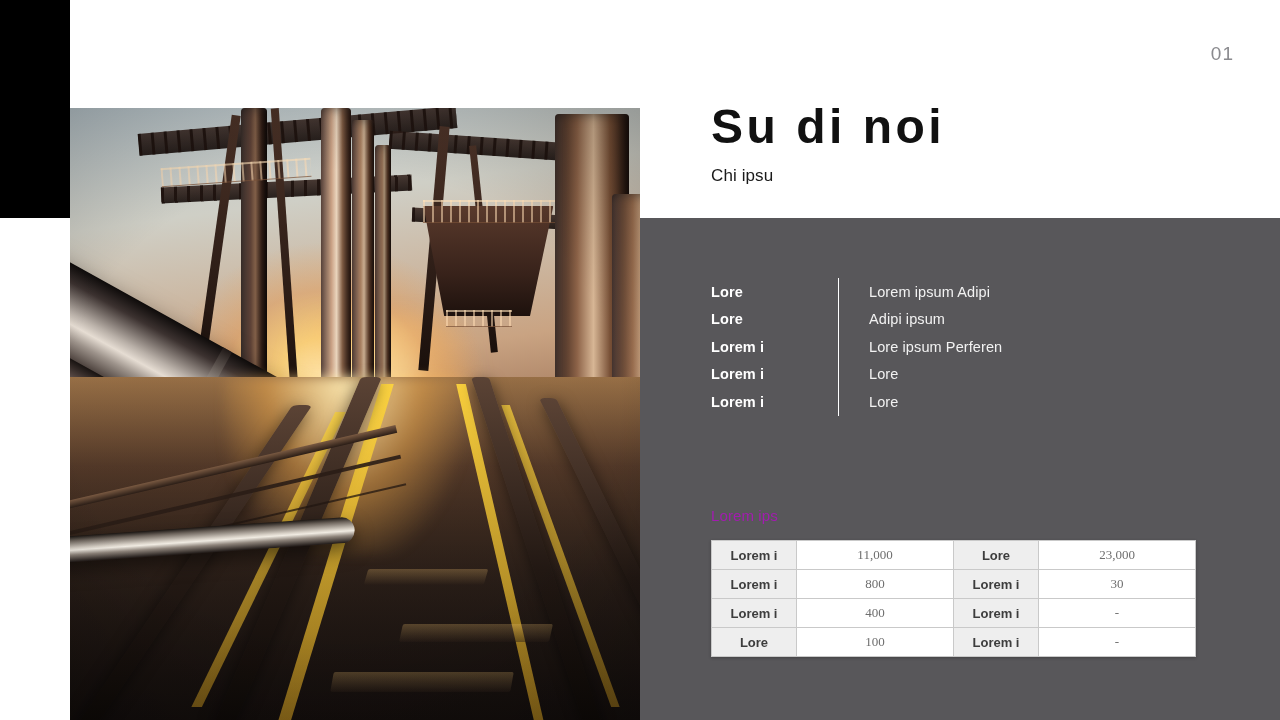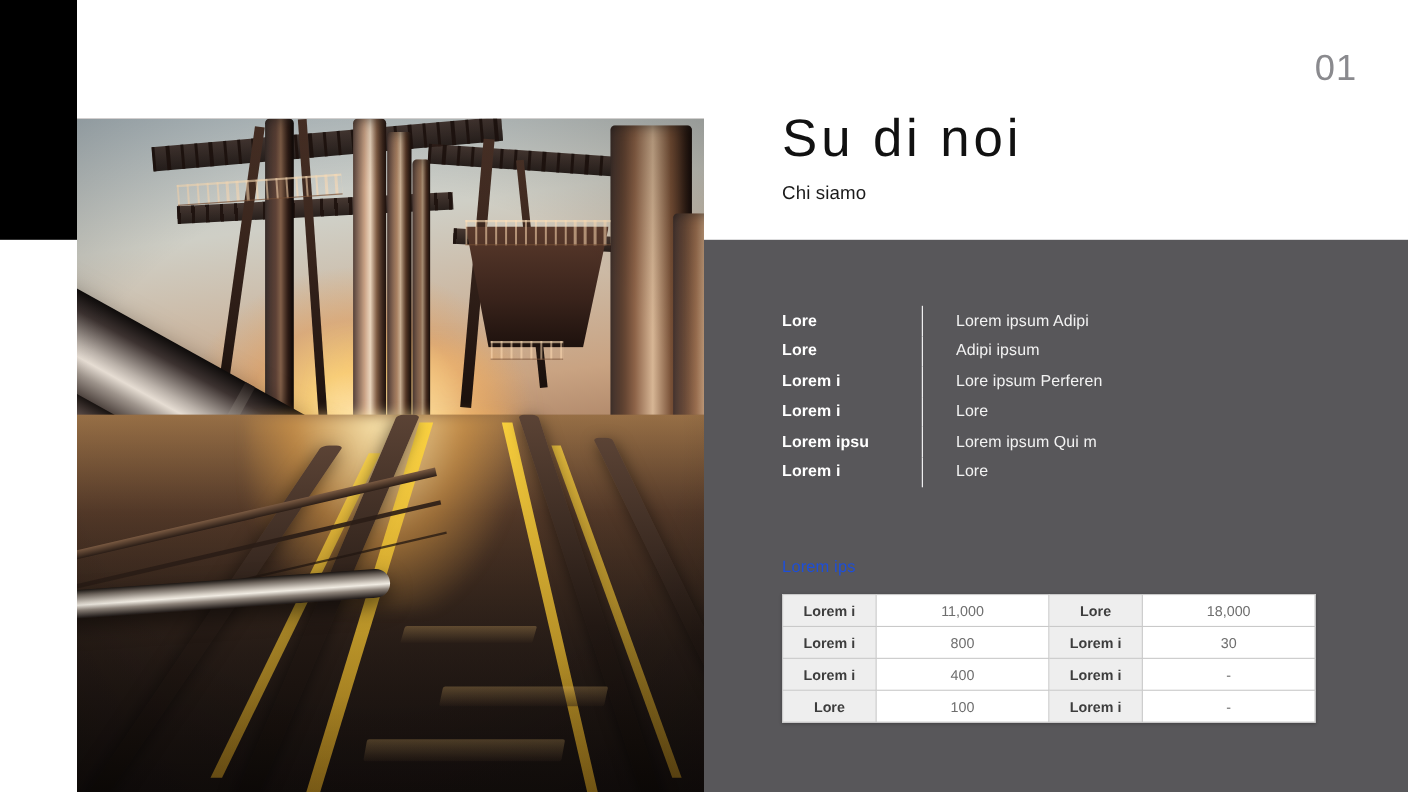--- a/index.html
+++ b/index.html
@@ -35,30 +35,30 @@
   
   .header {
     position: absolute;
     left: 640px; top: 0;
     width: 640px; height: 218px;
     background: #ffffff;
   }
   .slide-number {
     position: absolute;
     right: 46px; top: 43px;
-    font-size: 33px;
+    font-size: 19px;
     letter-spacing: 1px;
     color: #8a8a8e;
     font-weight: 300;
   }
   .title {
     position: absolute;
     left: 71px; top: 103px;
     font-size: 48px;
-    font-weight: 400;
+    font-weight: 700;
     letter-spacing: 3.5px;
     color: #111111;
     line-height: 1;
     white-space: nowrap;
   }
   .subtitle {
     position: absolute;
     left: 71px; top: 166px;
     font-size: 17px;
     font-weight: 400;
@@ -282,21 +282,21 @@
     font-weight: 400;
     color: #f2f2f2;
     letter-spacing: .1px;
   }
 
   
   .table-caption {
     position: absolute;
     left: 711px; top: 507px;
     font-size: 15px;
-    color: #1d4ed8;
+    color: #a21caf;
     letter-spacing: .1px;
   }
   .data-table {
     position: absolute;
     left: 711px; top: 540px;
     width: 448px;
     border-collapse: collapse;
     table-layout: fixed;
     background: #ffffff;
     box-shadow: 0 1px 3px rgba(0,0,0,.25);
@@ -313,31 +313,32 @@
   .data-table td.k {
     background: #eeeeee;
     font-weight: bold;
     color: #3d3d3d;
     width: 76px;
   }
   .data-table td.v {
     background: #ffffff;
     color: #6e6e6e;
     width: 148px;
+    font-family: Liberation Serif, serif;
   }
 </style>
 </head>
 <body>
 
 <div class="black-block"></div>
 
 <div class="header">
   <div class="slide-number">01</div>
   <div class="title">Su di noi</div>
-  <div class="subtitle">Chi siamo</div>
+  <div class="subtitle">Chi ipsu</div>
 </div>
 
 <div class="photo">
   <div class="photo-scene">
     <div class="sky"></div>
     <div class="haze"></div>
 
     <div class="gantry g1"></div>
     <div class="gantry g2"></div>
     <div class="gantry g3"></div>
@@ -404,39 +405,34 @@
     <div class="def-term">Lorem i</div>
     <div class="def-sep"></div>
     <div class="def-desc">Lore ipsum Perferen</div>
   </div>
   <div class="def-row">
     <div class="def-term">Lorem i</div>
     <div class="def-sep"></div>
     <div class="def-desc">Lore</div>
   </div>
   <div class="def-row">
-    <div class="def-term">Lorem ipsu</div>
-    <div class="def-sep"></div>
-    <div class="def-desc">Lorem ipsum Qui m</div>
-  </div>
-  <div class="def-row">
     <div class="def-term">Lorem i</div>
     <div class="def-sep"></div>
     <div class="def-desc">Lore</div>
   </div>
 </div>
 
 <div class="table-caption">Lorem ips</div>
 <table class="data-table">
   <tbody>
     <tr>
       <td class="k">Lorem i</td>
       <td class="v">11,000</td>
       <td class="k">Lore</td>
-      <td class="v">18,000</td>
+      <td class="v">23,000</td>
     </tr>
     <tr>
       <td class="k">Lorem i</td>
       <td class="v">800</td>
       <td class="k">Lorem i</td>
       <td class="v">30</td>
     </tr>
     <tr>
       <td class="k">Lorem i</td>
       <td class="v">400</td>

